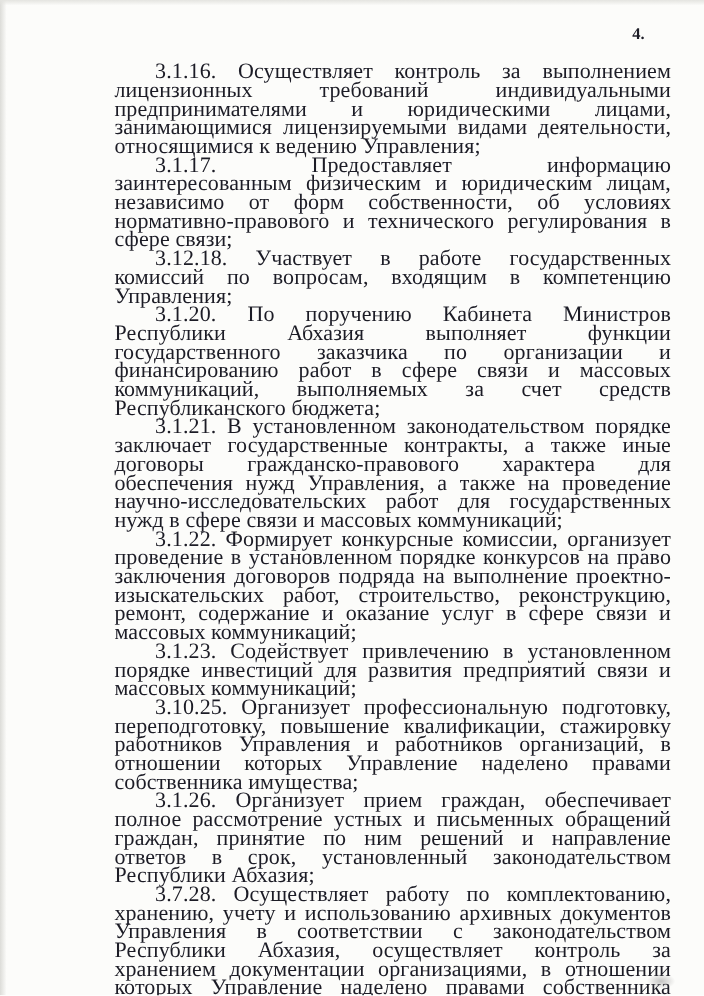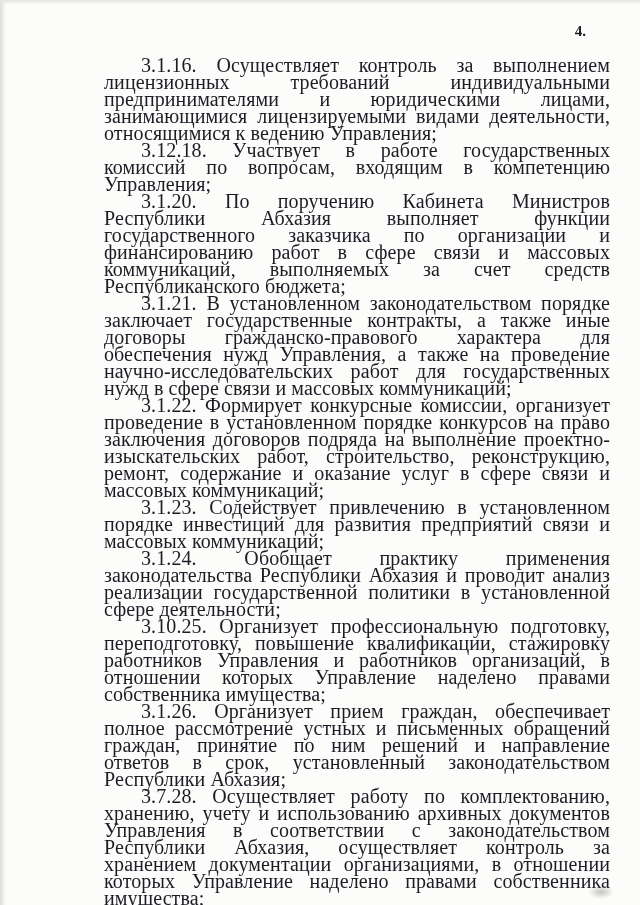--- a/index.html
+++ b/index.html
@@ -68,25 +68,25 @@
   }
 </style>
 </head>
 <body>
 
 <div class="page">
   <div class="page-number">4.</div>
 
   <div class="content">
     <p class="para">3.1.16. Осуществляет контроль за выполнением лицензионных требований индивидуальными предпринимателями и юридическими лицами, занимающимися лицензируемыми видами деятельности, относящимися к ведению Управления;</p>
+    <p class="para">3.1.17. Предоставляет информацию заинтересованным физическим и юридическим лицам, независимо от форм собственности, об условиях нормативно-правового и технического регулирования в сфере связи;</p>
     <p class="para">3.12.18. Участвует в работе государственных комиссий по вопросам, входящим в компетенцию Управления;</p>
     <p class="para">3.1.20. По поручению Кабинета Министров Республики Абхазия выполняет функции государственного заказчика по организации и финансированию работ в сфере связи и массовых коммуникаций, выполняемых за счет средств Республиканского бюджета;</p>
     <p class="para">3.1.21. В установленном законодательством порядке заключает государственные контракты, а также иные договоры гражданско-правового характера для обеспечения нужд Управления, а также на проведение научно-исследовательских работ для государственных нужд в сфере связи и массовых коммуникаций;</p>
     <p class="para">3.1.22. Формирует конкурсные комиссии, организует проведение в установленном порядке конкурсов на право заключения договоров подряда на выполнение проектно-изыскательских работ, строительство, реконструкцию, ремонт, содержание и оказание услуг в сфере связи и массовых коммуникаций;</p>
     <p class="para">3.1.23. Содействует привлечению в установленном порядке инвестиций для развития предприятий связи и массовых коммуникаций;</p>
-    <p class="para">3.1.24. Обобщает практику применения законодательства Республики Абхазия и проводит анализ реализации государственной политики в установленной сфере деятельности;</p>
     <p class="para">3.10.25. Организует профессиональную подготовку, переподготовку, повышение квалификации, стажировку работников Управления и работников организаций, в отношении которых Управление наделено правами собственника имущества;</p>
     <p class="para">3.1.26. Организует прием граждан, обеспечивает полное рассмотрение устных и письменных обращений граждан, принятие по ним решений и направление ответов в срок, установленный законодательством Республики Абхазия;</p>
     <p class="para">3.7.28. Осуществляет работу по комплектованию, хранению, учету и использованию архивных документов Управления в соответствии с законодательством Республики Абхазия, осуществляет контроль за хранением документации организациями, в отношении которых Управление наделено правами собственника имущества;</p>
   </div>
 
   <div class="scan-smudge"></div>
 </div>
 
 </body></html>

